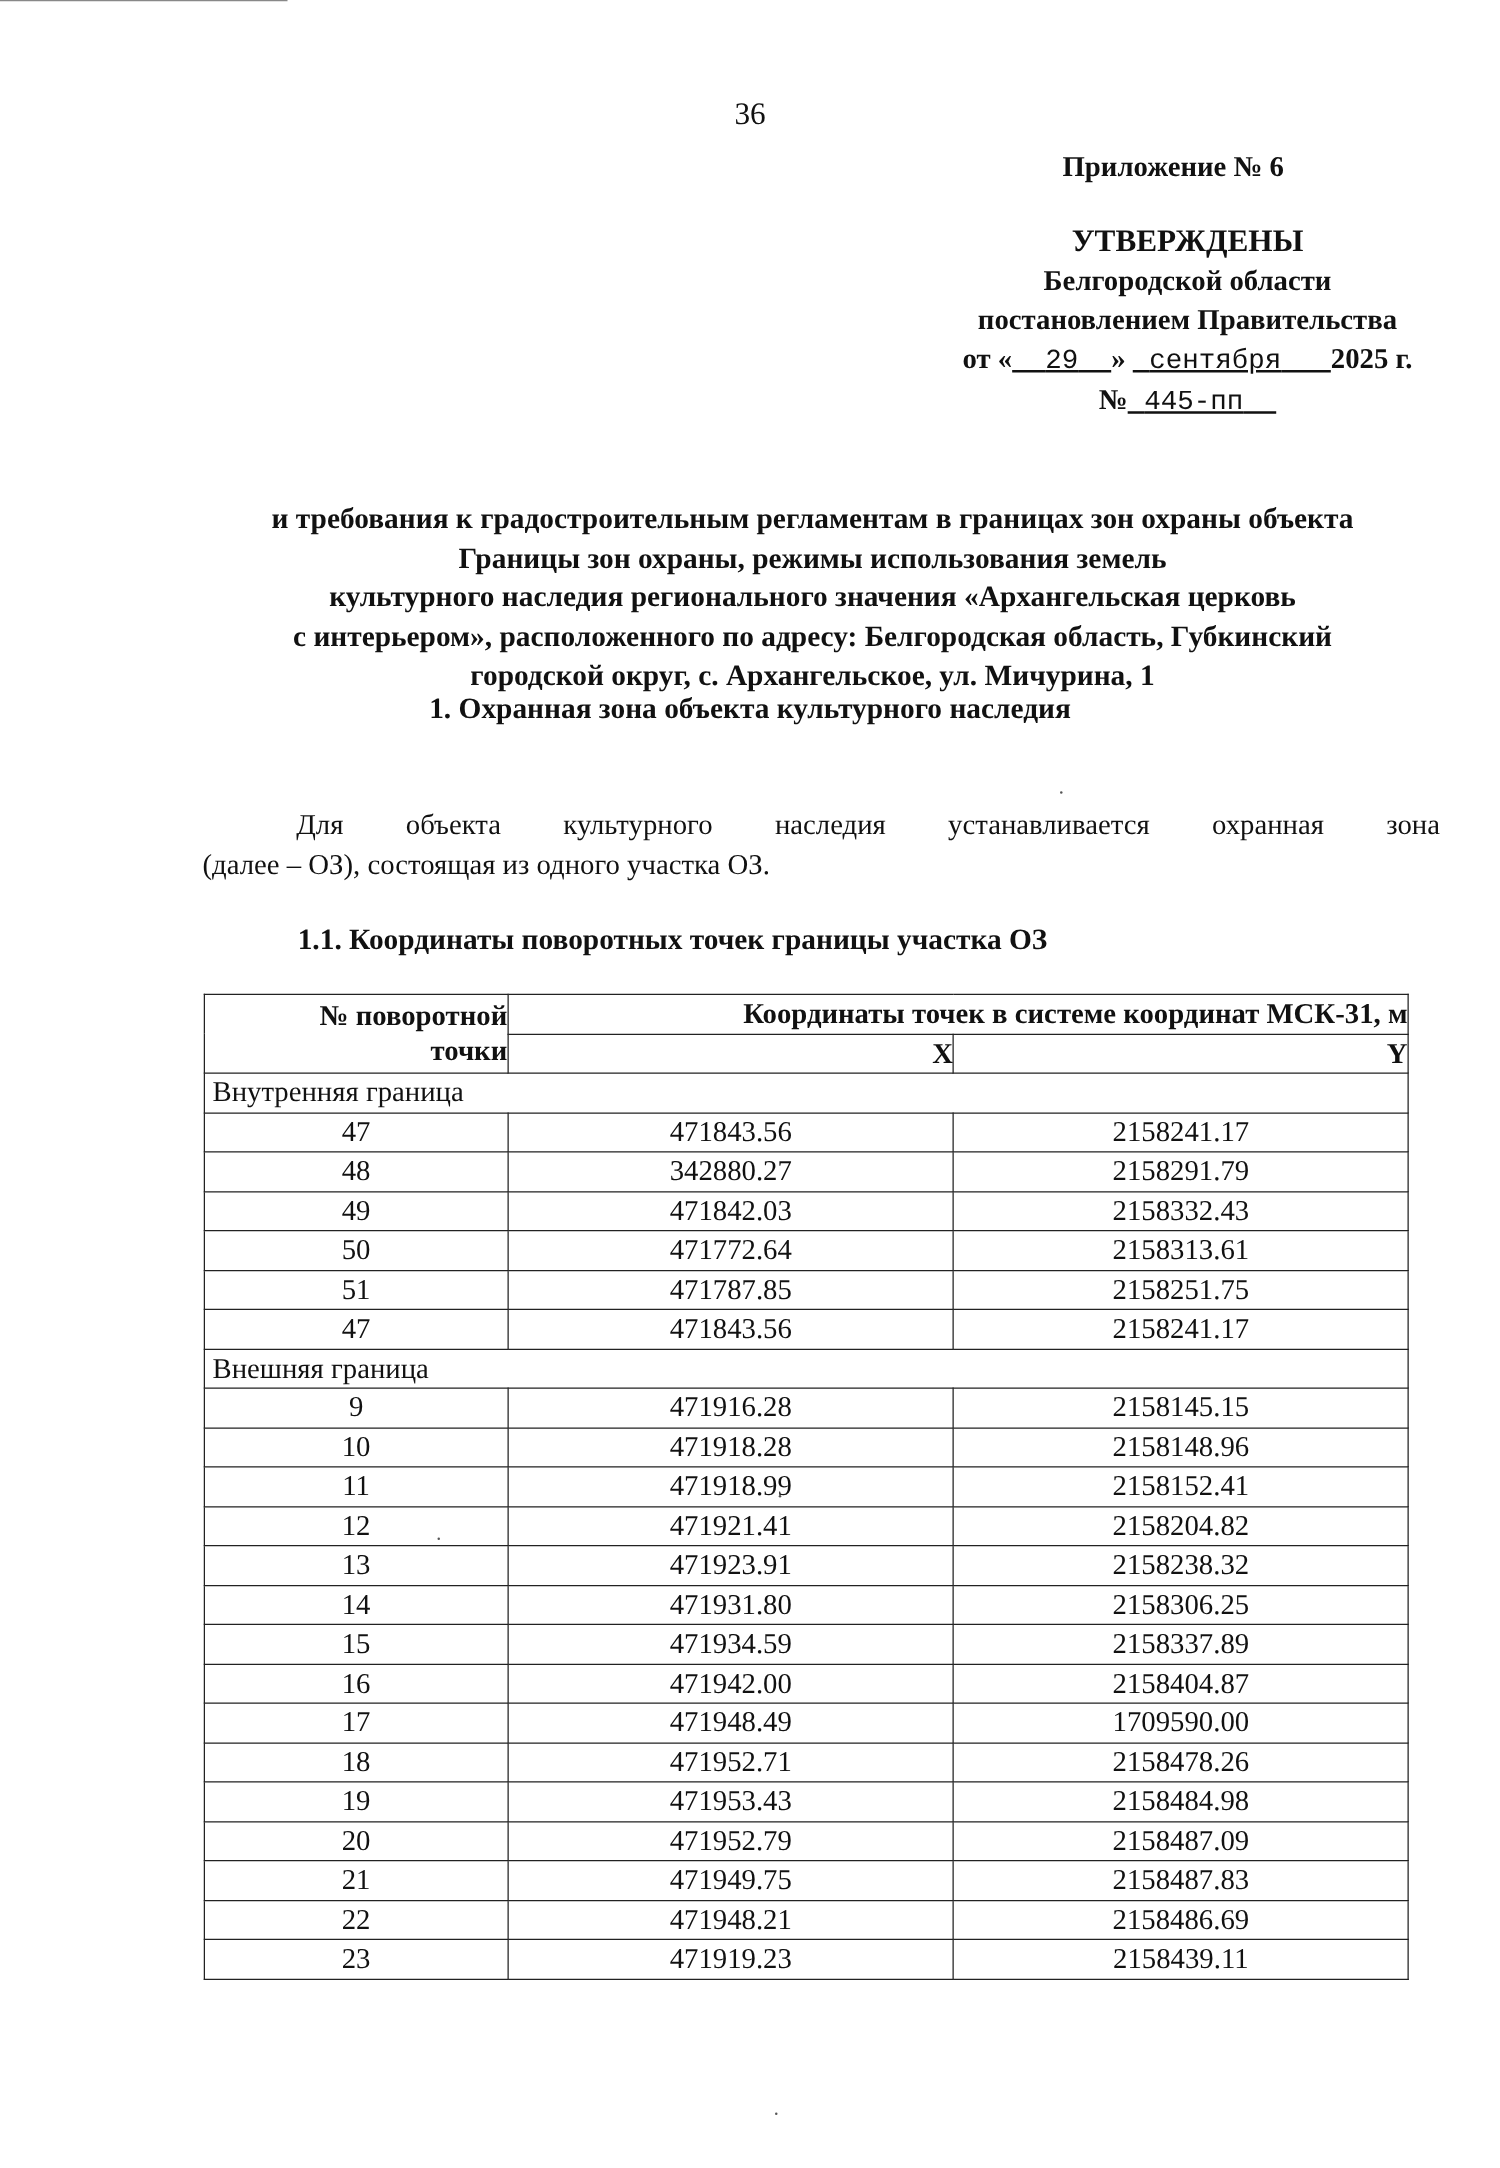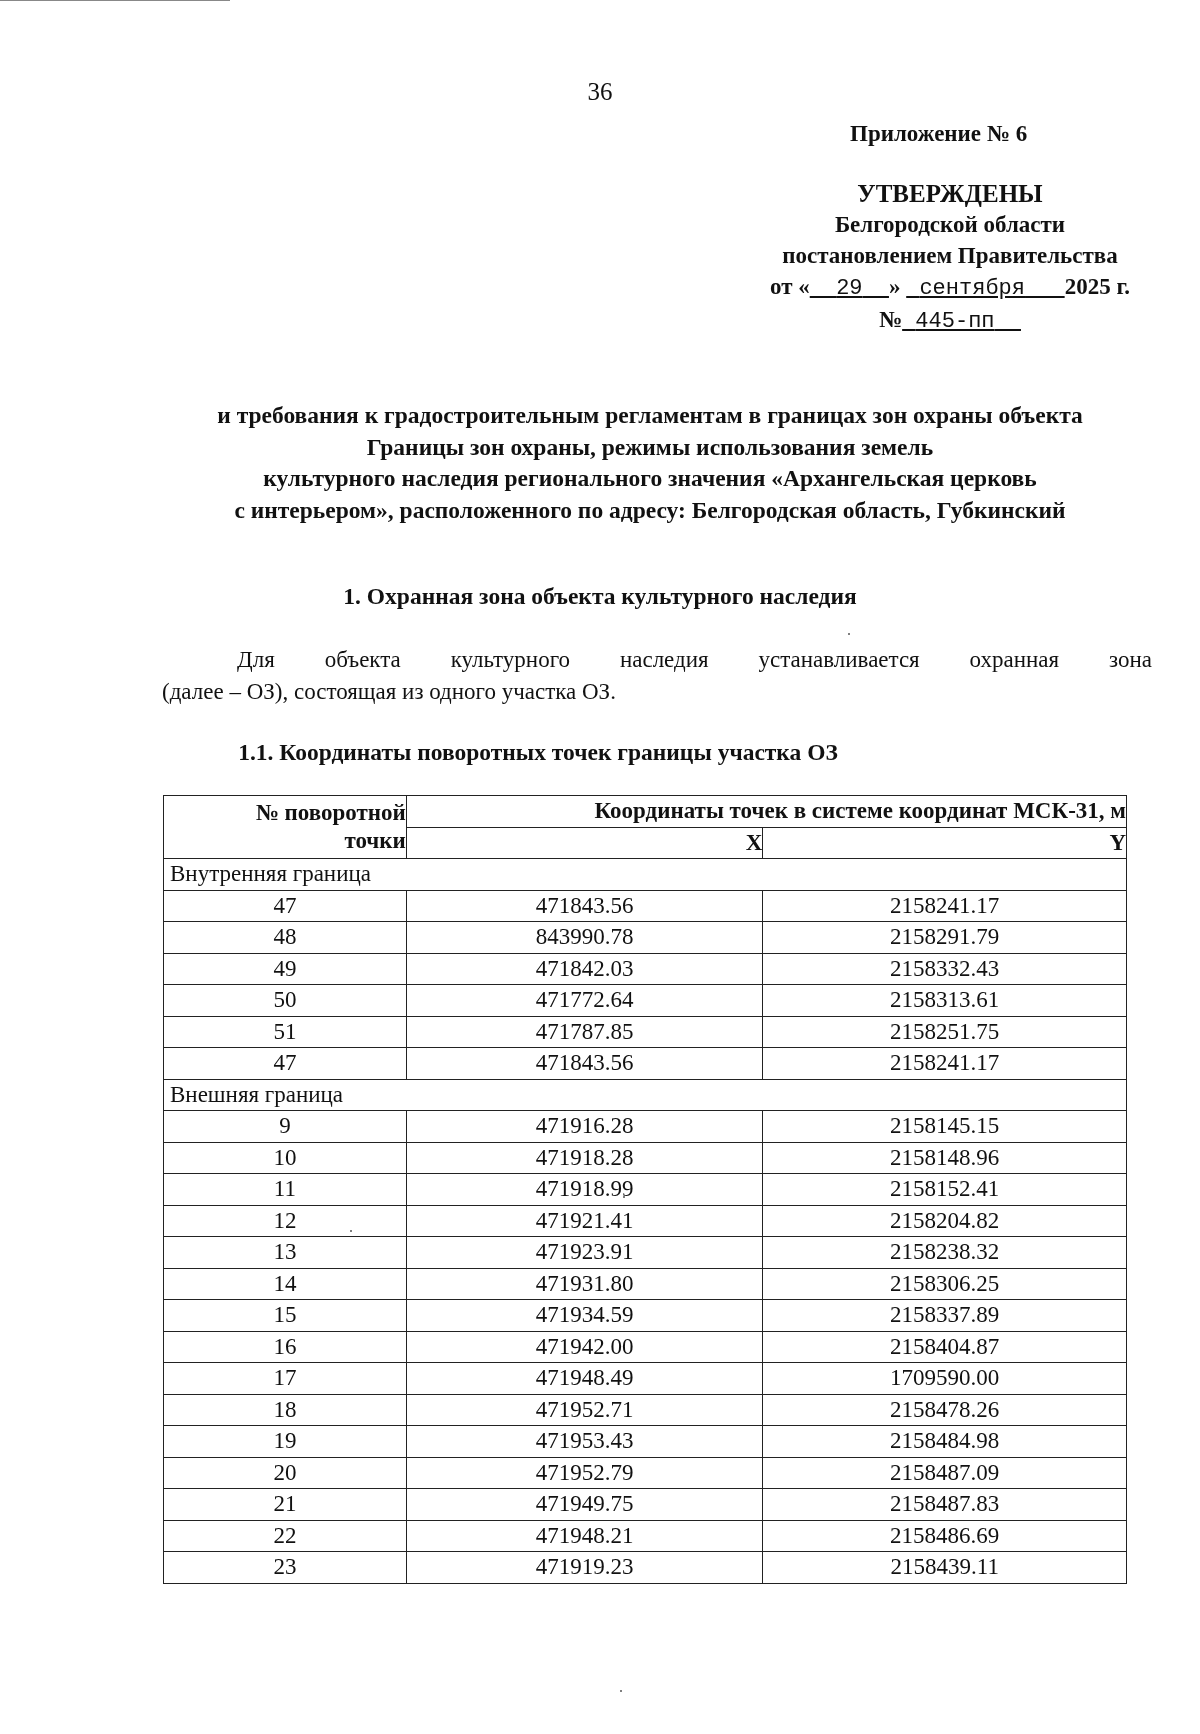--- a/index.html
+++ b/index.html
@@ -14,21 +14,21 @@
     font-weight: bold; font-size: 23px; line-height: 31px;
   }
   .approval .appx { position: absolute; left: 110px; top: 0; white-space: nowrap; }
   .approval .block { position: absolute; top: 60px; left: 0; width: 420px; }
   .approval .approved { font-size: 25px; }
   .fill { font-family: "Liberation Mono", "DejaVu Sans Mono", monospace; font-weight: normal; text-decoration: underline; font-size: 22px; }
   .title {
     position: absolute; top: 400px; left: 150px; width: 1000px; text-align: center;
     font-weight: bold; font-size: 23.5px; line-height: 31.5px;
   }
-  .sec1 { position: absolute; top: 583px; left: 0; width: 1200px; text-align: center; font-weight: bold; font-size: 23.5px; }
+  .sec1 { position: absolute; top: 554px; left: 0; width: 1200px; text-align: center; font-weight: bold; font-size: 23.5px; }
   .para {
     position: absolute; top: 644px; left: 162px; width: 990px; font-size: 23px; line-height: 32px;
     text-align: justify; text-align-last: left;
   }
   .para .first { display: block; text-indent: 75px; text-align: justify; text-align-last: justify; }
   .sec11 { position: absolute; top: 739px; left: 0; width: 1076px; text-align: center; font-weight: bold; font-size: 23.5px; }
   table.coords {
     position: absolute; top: 795px; left: 163px; width: 964px; border-collapse: collapse;
     font-size: 23px;
   }
@@ -60,20 +60,21 @@
       <span>№</span><span class="fill">&nbsp;<span>445-пп</span>&nbsp;&nbsp;</span>
     </div>
   </div>
 </div>
 
 <div class="title">
   <div>и требования к градостроительным регламентам в границах зон охраны объекта</div>
   <div>Границы зон охраны, режимы использования земель</div>
   <div>культурного наследия регионального значения «Архангельская церковь</div>
   <div>с интерьером», расположенного по адресу: Белгородская область, Губкинский</div>
+  <div>городской округ, с. Архангельское, ул. Мичурина, 1</div>
 </div>
 
 <div class="sec1">1. Охранная зона объекта культурного наследия</div>
 
 <div class="para">
   <span class="first">Для объекта культурного наследия устанавливается охранная зона</span>
   <span>(далее – ОЗ), состоящая из одного участка ОЗ.</span>
 </div>
 
 <div class="sec11">1.1. Координаты поворотных точек границы участка ОЗ</div>
@@ -101,21 +102,21 @@
       <tr>
         <td colspan="3" class="group">Внутренняя граница</td>
       </tr>
       <tr>
         <td>47</td>
         <td>471843.56</td>
         <td>2158241.17</td>
       </tr>
       <tr>
         <td>48</td>
-        <td>843990.78</td>
+        <td>342880.27</td>
         <td>2158291.79</td>
       </tr>
       <tr>
         <td>49</td>
         <td>471842.03</td>
         <td>2158332.43</td>
       </tr>
       <tr>
         <td>50</td>
         <td>471772.64</td>

